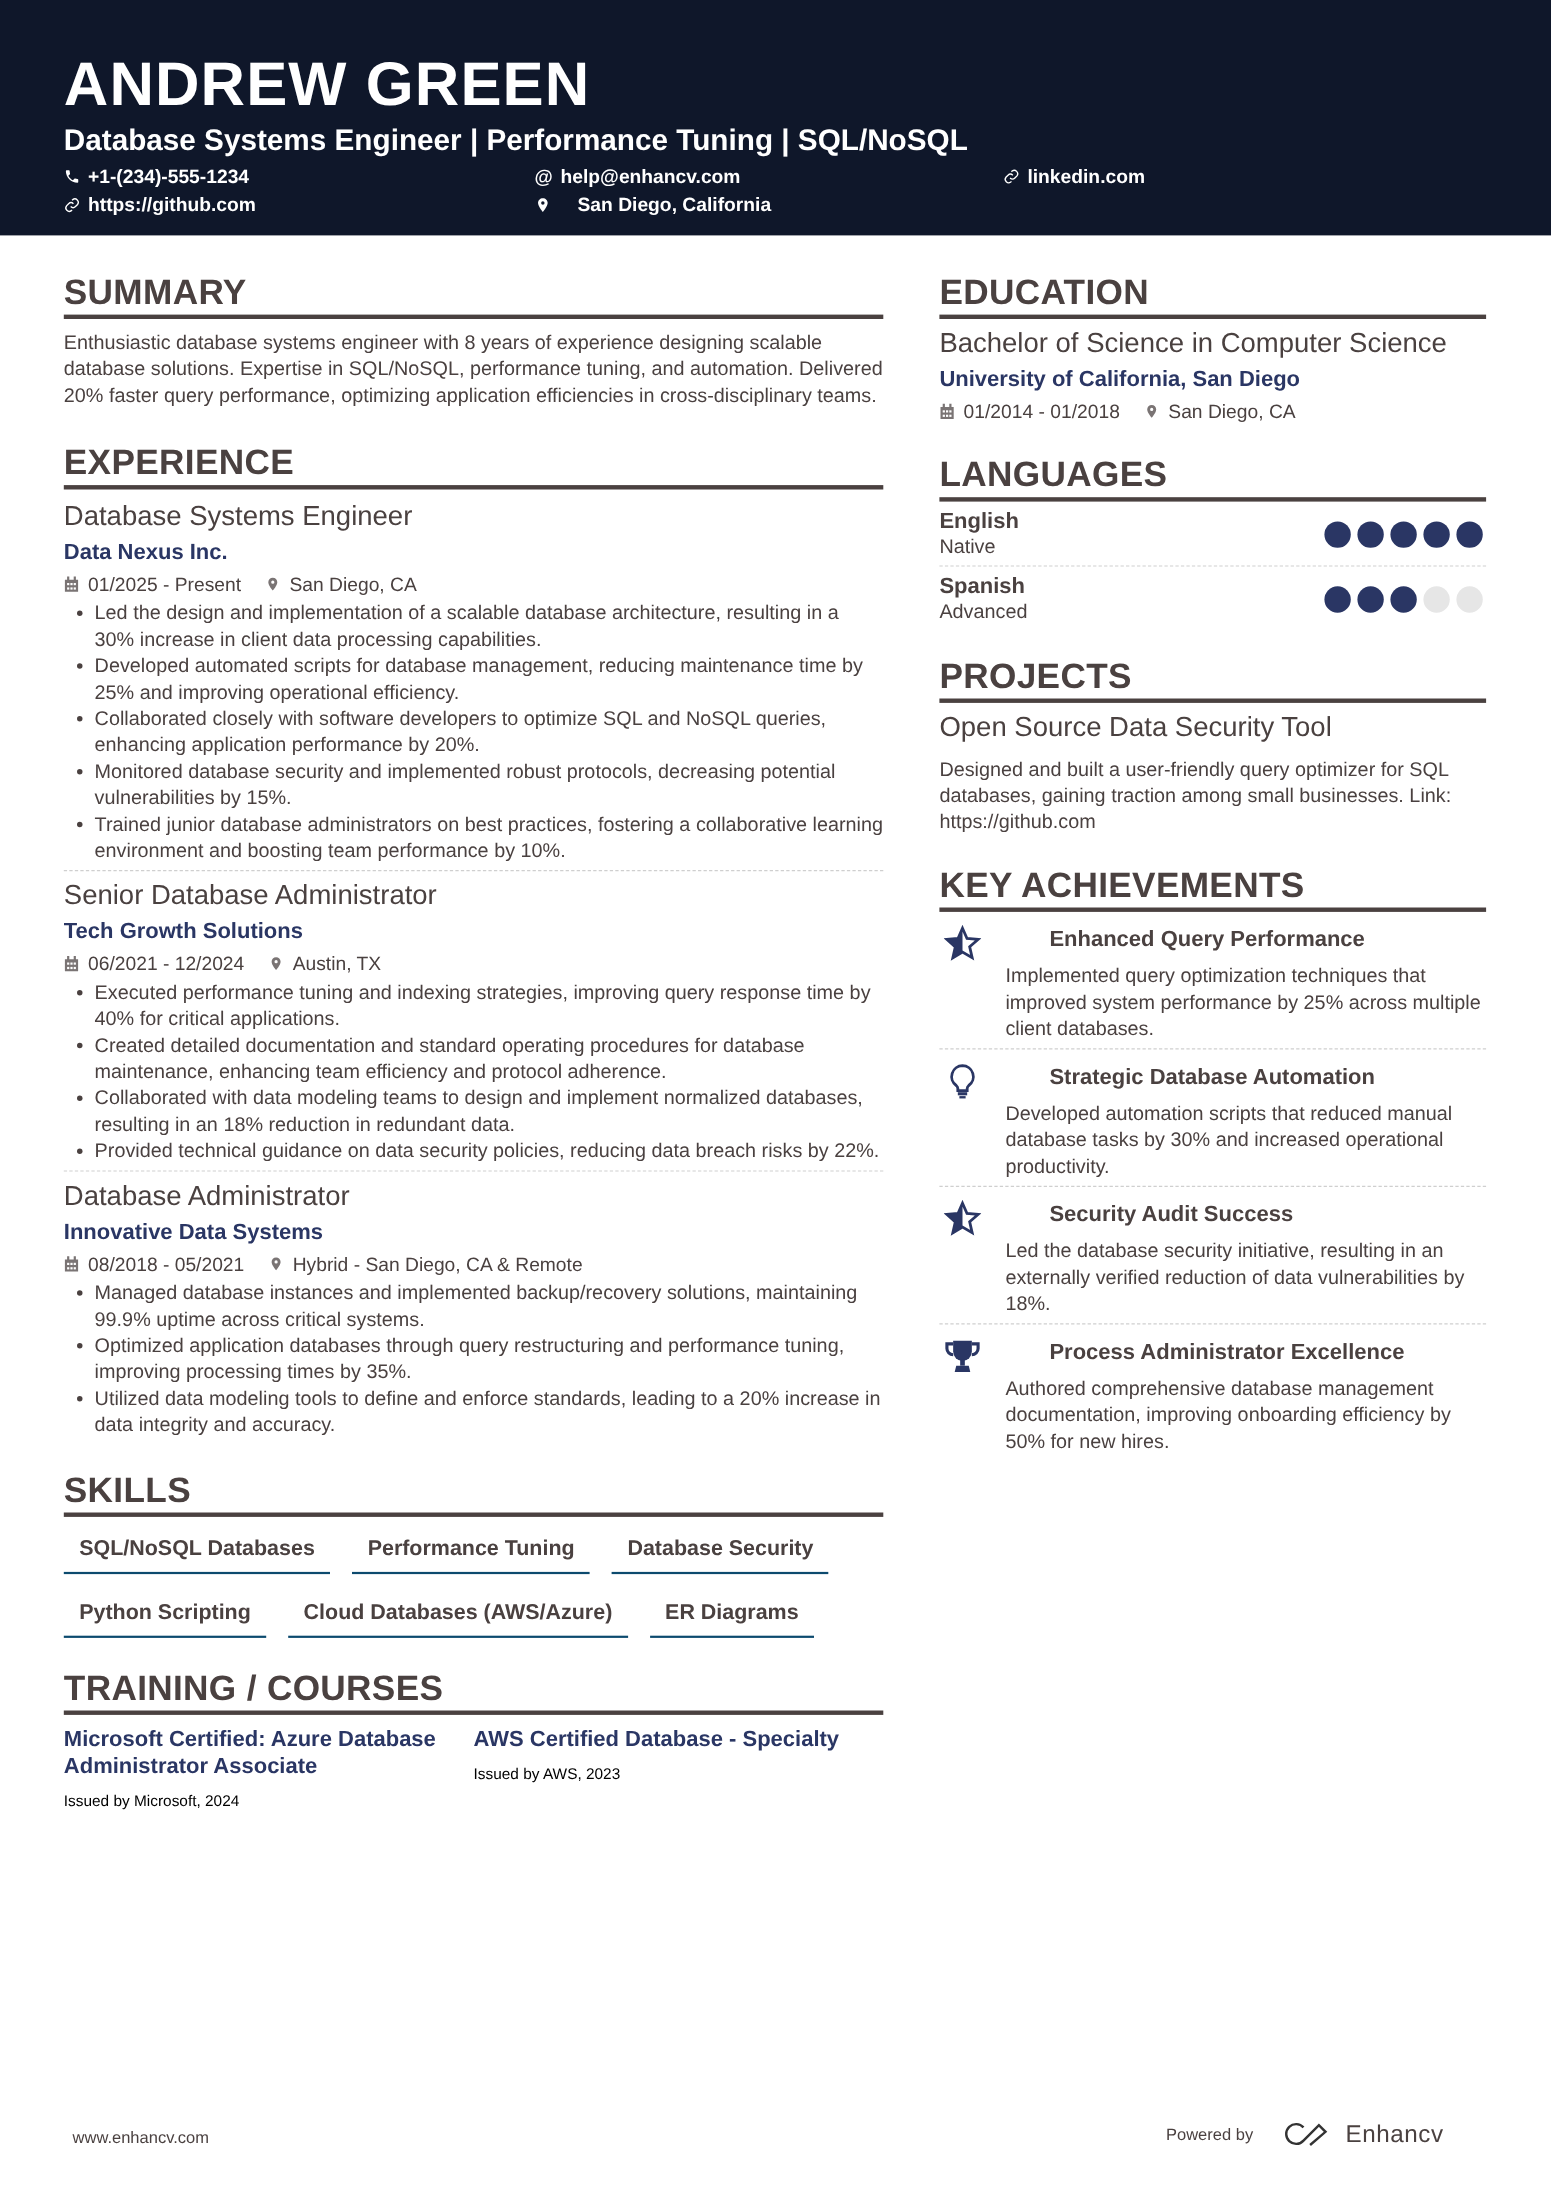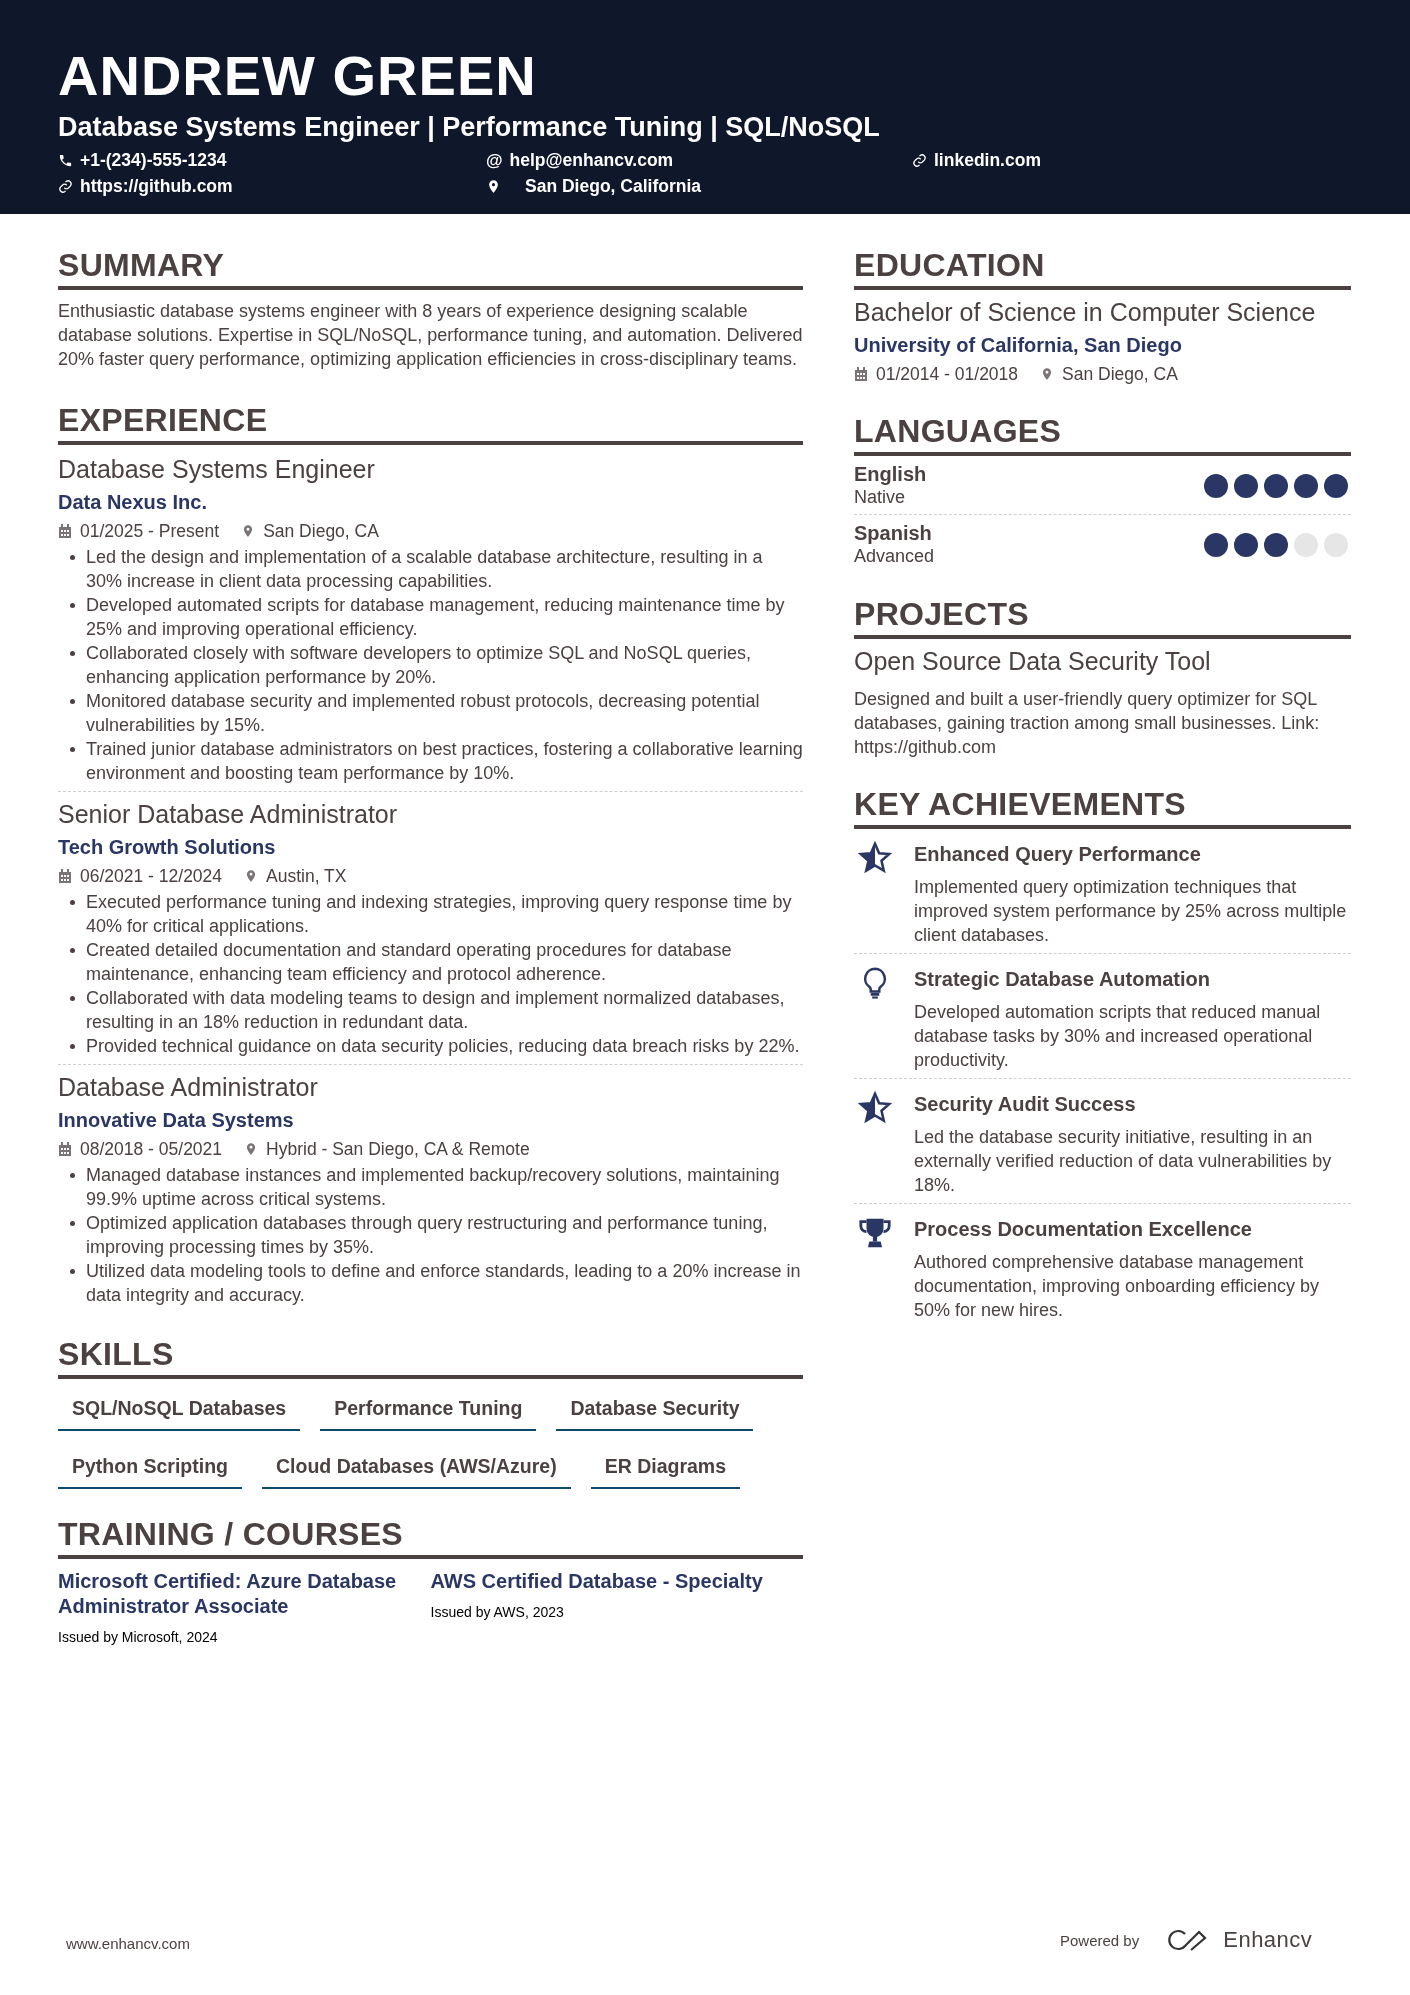--- a/index.html
+++ b/index.html
@@ -49,21 +49,21 @@
   .dots { display: flex; gap: 6px; margin-right: 3px; }
   .dot { width: 24px; height: 24px; border-radius: 50%; background: #2a3664; }
   .dot.off { background: #e6e6e6; }
 
   .proj-title { font-size: 25px; line-height: 32px; color: #4a4140; margin-top: 6px; }
   .proj-desc { font-size: 18px; line-height: 24px; margin-top: 10px; color: #4a4140; }
 
   .ach { display: flex; padding: 12px 0 6px 0; }
   .ach-icon { width: 60px; flex: none; padding-left: 4px; }
   .ach-icon svg { width: 34px; height: 34px; }
-  .ach-title { font-size: 20px; font-weight: bold; line-height: 26px; color: #4a4140; }
+  .ach-title { font-size: 20px; font-weight: bold; line-height: 26px; color: #4a4140; margin-left: 40px; }
   .ach-desc { font-size: 18px; line-height: 24px; margin-top: 8px; color: #4a4140; }
 
   .footer-left { position: absolute; left: 66px; top: 1935px; font-size: 15px; color: #4a4140; }
   .footer-right { position: absolute; left: 1060px; top: 1927px; display: flex; align-items: center; gap: 24px; }
   .powered { font-size: 15px; color: #4a4140; }
   .brand { display: flex; align-items: center; gap: 12px; font-size: 22px; color: #4a4140; letter-spacing: 0.5px; }
   .brand svg { width: 48px; height: 24px; fill: none; stroke: #333; stroke-width: 2.2; }
 </style>
 </head>
 <body>
@@ -352,21 +352,21 @@
     <div class="dash"></div>
 
     <div class="ach">
       <div class="ach-icon"><svg viewBox="0 0 24 24">
             <path d="M6 2h12v7a6 6 0 0 1-12 0z" fill="#2a3664"></path>
             <path d="M6 4H2v3a4 4 0 0 0 4 4M18 4h4v3a4 4 0 0 1-4 4" fill="none" stroke="#2a3664" stroke-width="2"></path>
             <rect x="10.5" y="14" width="3" height="4" fill="#2a3664"></rect>
             <path d="M7 22h10l-1-4H8z" fill="#2a3664"></path>
           </svg></div>
       <div>
-        <div class="ach-title">Process Documentation Excellence</div>
+        <div class="ach-title">Process Administrator Excellence</div>
         <div class="ach-desc">Authored comprehensive database management documentation, improving onboarding efficiency by 50% for new hires.</div>
       </div>
     </div>
   </section>
 </div>
 
 <div class="footer-left">www.enhancv.com</div>
 <div class="footer-right">
   <span class="powered">Powered by</span>
   <span class="brand">

